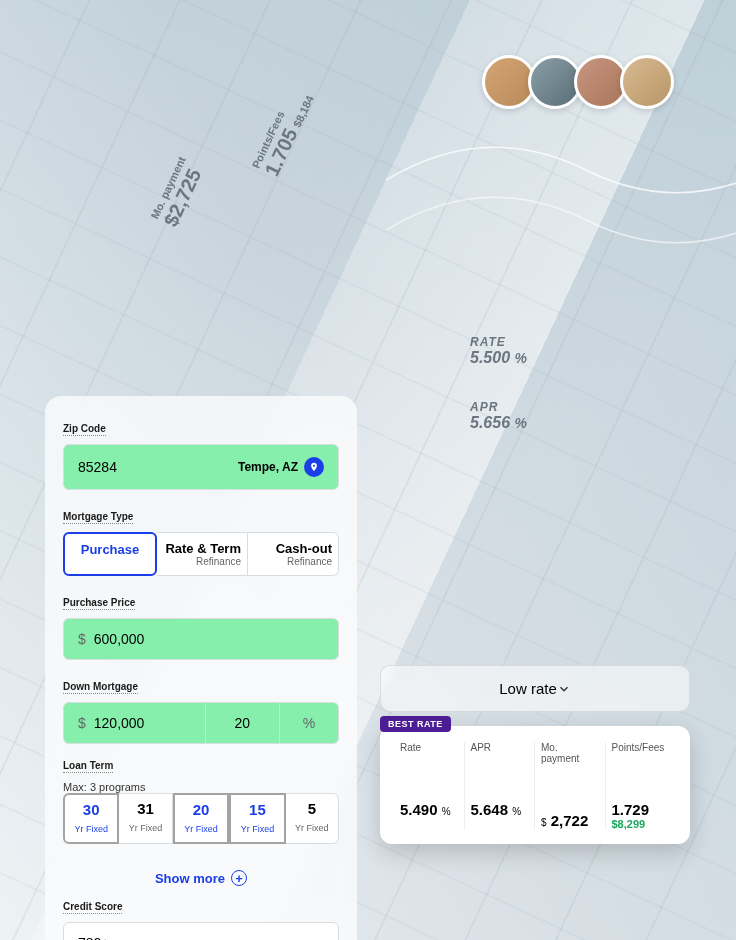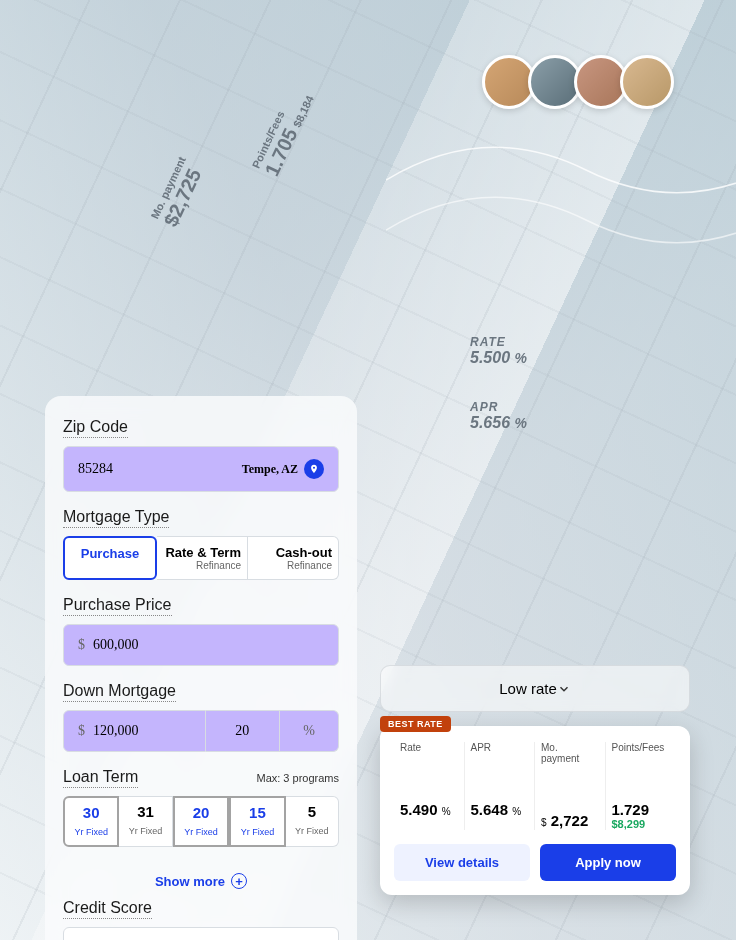--- a/index.html
+++ b/index.html
@@ -85,40 +85,39 @@
   left: 45px;
   width: 312px;
   background: rgba(250,251,252,0.82);
   backdrop-filter: blur(10px);
   border-radius: 16px 16px 0 0;
   padding: 22px 18px 18px;
 }
 
 .field-group { margin-bottom: 16px; }
 .field-label {
-  font-size: 16px;
-  font-weight: 400;
+  font-size: 10px;
+  font-weight: 700;
   color: #1a1a1a;
   display: inline-block;
   border-bottom: 1px dotted #888;
   padding-bottom: 1px;
   margin-bottom: 8px;
 }
-.field-header { display: flex; justify-content: space-between; align-items: baseline; }
+.field-header { display: flex; justify-content: space-between; align-items: baseline; flex-direction: column; }
 .field-hint { font-size: 11px; color: #333; }
 
 .input-box {
-  background: #c4b5fd;
+  background: #86efac;
   border: 1px solid #d8dde2;
   border-radius: 6px;
   padding: 12px 14px;
   display: flex;
   align-items: center;
   font-size: 14px;
-  font-family: Liberation Serif, serif;
 }
 .zip-row { justify-content: space-between; }
 .zip-loc { display: flex; align-items: center; gap: 6px; font-size: 12px; font-weight: 600; }
 .pin-icon {
   width: 20px; height: 20px;
   background: #1a3ee8;
   border-radius: 50%;
   display: flex; align-items: center; justify-content: center;
 }
 
@@ -220,21 +219,21 @@
   background: #fff;
   border-radius: 12px;
   box-shadow: 0 8px 24px rgba(0,0,0,0.18);
   padding: 0;
   position: relative;
 }
 .best-badge {
   position: absolute;
   top: -10px;
   left: 0;
-  background: #c2410c;
+  background: #4c1d95;
   color: #fff;
   font-size: 9px;
   font-weight: 700;
   letter-spacing: 0.5px;
   padding: 3px 8px;
   border-radius: 4px;
 }
 .rate-grid {
   display: grid;
   grid-template-columns: 1fr 1fr 1fr 1fr;
@@ -429,18 +428,14 @@
       <div class="rate-col">
         <div class="h">Mo. payment</div>
         <div class="v"><span class="u">$</span> <span>2,722</span></div>
       </div>
       <div class="rate-col">
         <div class="h">Points/Fees</div>
         <div class="v">1.729</div>
         <div class="v2">$8,299</div>
       </div>
     </div>
-    <div class="card-actions">
-      <div class="btn btn-secondary">View details</div>
-      <div class="btn btn-primary">Apply now</div>
-    </div>
   </div>
 </div>
 
 </body></html>

